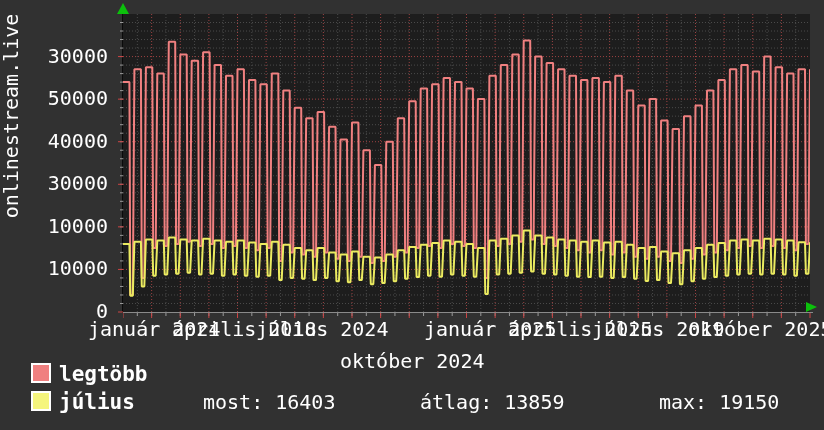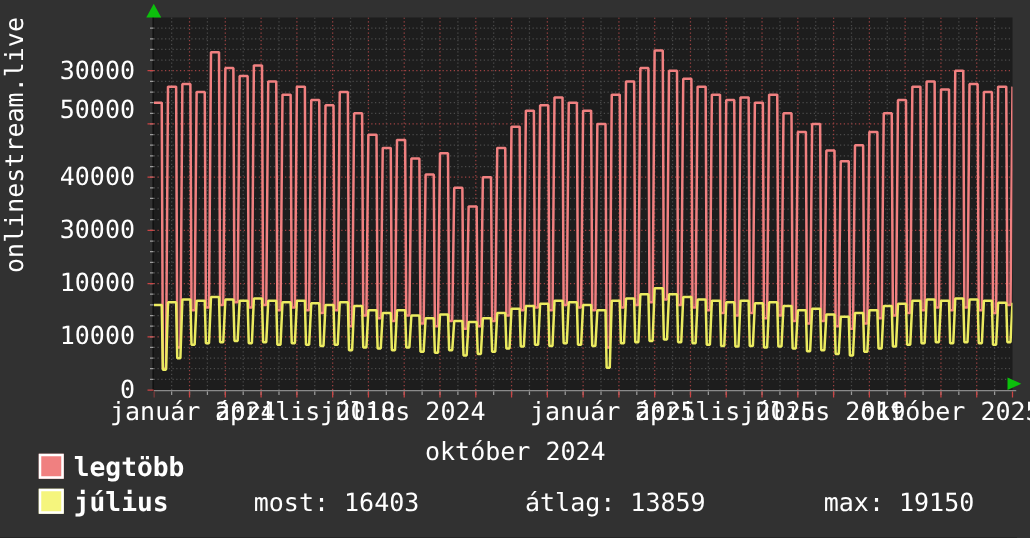--- a/index.html
+++ b/index.html
@@ -65,21 +65,21 @@
 <body>
 
 <div class="ytitle">onlinestream.live</div>
 
 <div id="ylabels">
     <div class="ylabel" style="top: 300px;">0</div>
     <div class="ylabel" style="top: 257px;">10000</div>
     <div class="ylabel" style="top: 215px;">10000</div>
     <div class="ylabel" style="top: 172px;">30000</div>
     <div class="ylabel" style="top: 130px;">40000</div>
-    <div class="ylabel" style="top: 76px; text-align: right;">50000</div>
+    <div class="ylabel" style="top: 87px; text-align: right;">50000</div>
     <div class="ylabel" style="top: 45px;">30000</div>
   </div>
 
 <div id="plot">
   <svg id="gridsvg" width="687" height="298">
       <line x1="0" y1="289.48571428571427" x2="687" y2="289.48571428571427" stroke="#4a4a4a" stroke-width="1" stroke-dasharray="1,2"></line>
       <line x1="0" y1="280.9714285714286" x2="687" y2="280.9714285714286" stroke="#4a4a4a" stroke-width="1" stroke-dasharray="1,2"></line>
       <line x1="0" y1="272.45714285714286" x2="687" y2="272.45714285714286" stroke="#4a4a4a" stroke-width="1" stroke-dasharray="1,2"></line>
       <line x1="0" y1="263.9428571428571" x2="687" y2="263.9428571428571" stroke="#4a4a4a" stroke-width="1" stroke-dasharray="1,2"></line>
       <line x1="0" y1="246.9142857142857" x2="687" y2="246.9142857142857" stroke="#4a4a4a" stroke-width="1" stroke-dasharray="1,2"></line>

